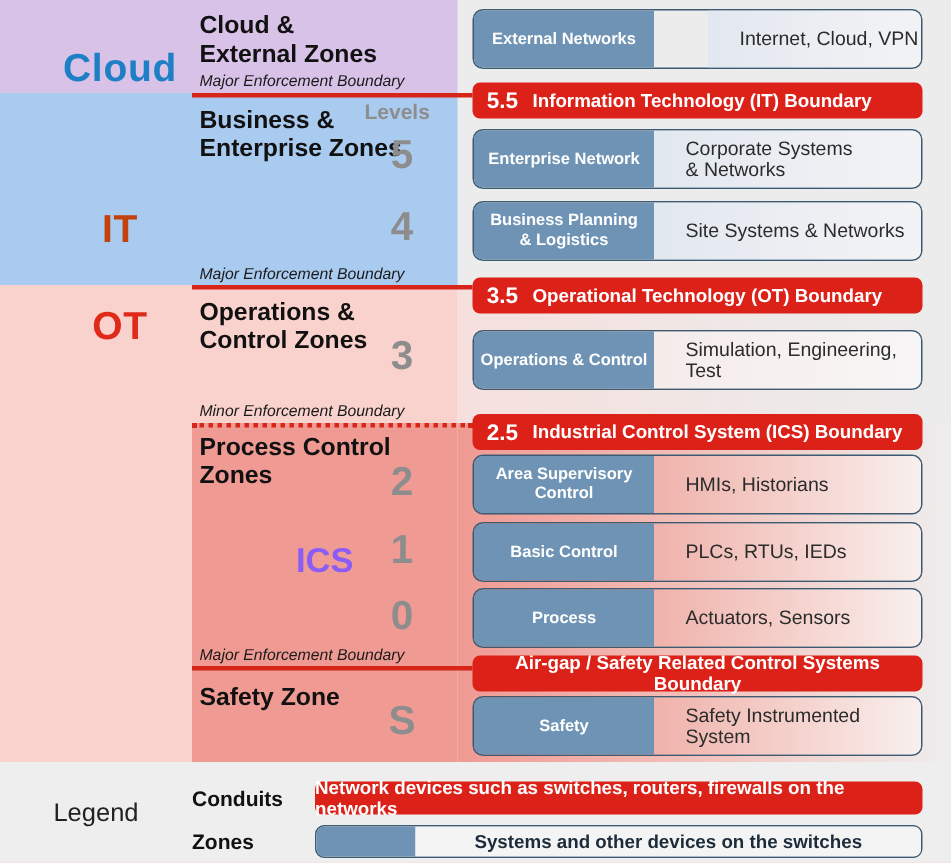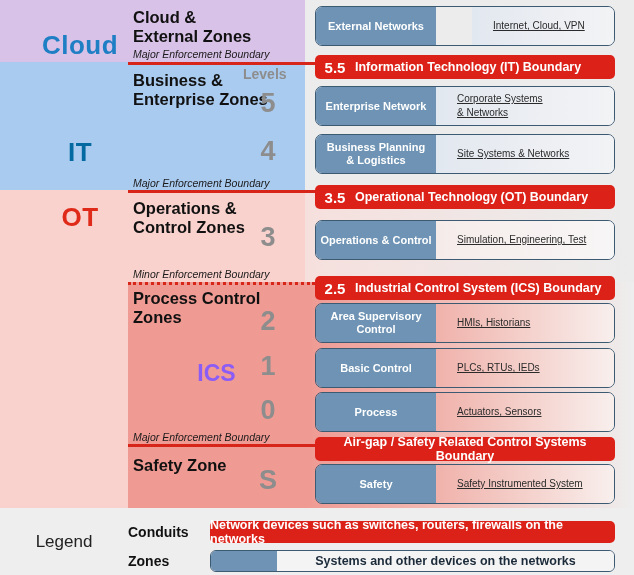--- a/index.html
+++ b/index.html
@@ -27,21 +27,21 @@
   
   .ics-block{position:absolute;left:128px;top:282px;width:177px;height:226px;
              background:#ef9a93;}
   .ics-block-right{position:absolute;left:305px;top:282px;width:329px;height:226px;
              background:linear-gradient(90deg,#ef9a93 0%,#f3beb8 45%,#eeeeee 100%);}
 
   
   .domain-label{position:absolute;left:16px;width:128px;text-align:center;
                 font-weight:bold;letter-spacing:.5px;}
   .dl-cloud{top:30px;font-size:26px;color:#1f7fc4;}
-  .dl-it{top:137px;font-size:26px;color:#0369a1;}
+  .dl-it{top:137px;font-size:26px;color:#c2410c;}
   .dl-ot{top:202px;font-size:26px;color:#e02a19;}
   .legend-word{position:absolute;left:0;top:532px;width:128px;text-align:center;
                font-size:17px;color:#222;}
 
   
   .zone-title{position:absolute;left:133px;font-weight:bold;color:#111;
               font-size:16.5px;line-height:19px;width:160px;}
 
   
   .enf{position:absolute;left:133px;font-style:italic;font-size:10.5px;
@@ -58,21 +58,21 @@
 
   
   .zrow{position:absolute;left:315px;width:300px;height:40px;
         border:1.4px solid #3d5a73;border-radius:7px;overflow:hidden;
         display:flex;box-sizing:border-box;}
   .zrow .tag{width:120px;background:#6e93b4;color:#fff;font-size:11px;
              font-weight:bold;display:flex;align-items:center;
              justify-content:center;text-align:center;line-height:13px;
              box-sizing:border-box;padding:0 3px;}
   .zrow .desc{flex:1;display:flex;align-items:center;padding-left:21px;
-              font-size:10px;color:#2b2b2b;line-height:14px;text-decoration:underline;}
+              font-size:13px;color:#2b2b2b;line-height:14px;}
   .desc-blue{background:linear-gradient(90deg,#e2e8f0 0%,#edeff3 60%,#f2f3f5 100%);}
   .desc-grey{background:linear-gradient(90deg,#f5ecea 0%,#f7f3f2 70%,#f7f6f6 100%);}
   .desc-pink{background:linear-gradient(90deg,#f0b2ab 0%,#f5d3ce 55%,#f8efed 100%);}
 
   
   .rbar{position:absolute;left:315px;width:300px;height:24px;background:#dc2118;
         border-radius:5px;display:flex;align-items:center;box-sizing:border-box;}
   .rbar .num{font-size:15px;font-weight:bold;color:#fff;width:40px;
              text-align:center;}
   .rbar .txt{font-size:12.5px;font-weight:bold;color:#fff;}
@@ -230,16 +230,16 @@
     <div class="tag">Safety</div>
     <div class="desc desc-pink">Safety Instrumented System</div>
   </div>
 
   <div class="legend-word">Legend</div>
   <div class="legend-label" style="top:524px;">Conduits</div>
   <div class="legend-conduit">Network devices such as switches, routers, firewalls on the networks</div>
   <div class="legend-label" style="top:553px;">Zones</div>
   <div class="legend-zone">
     <div class="sw"></div>
-    <div class="lz">Systems and other devices on the networks</div>
+    <div class="lz">Systems and other devices on the switches</div>
   </div>
 
 </div>
 
 </body></html>

